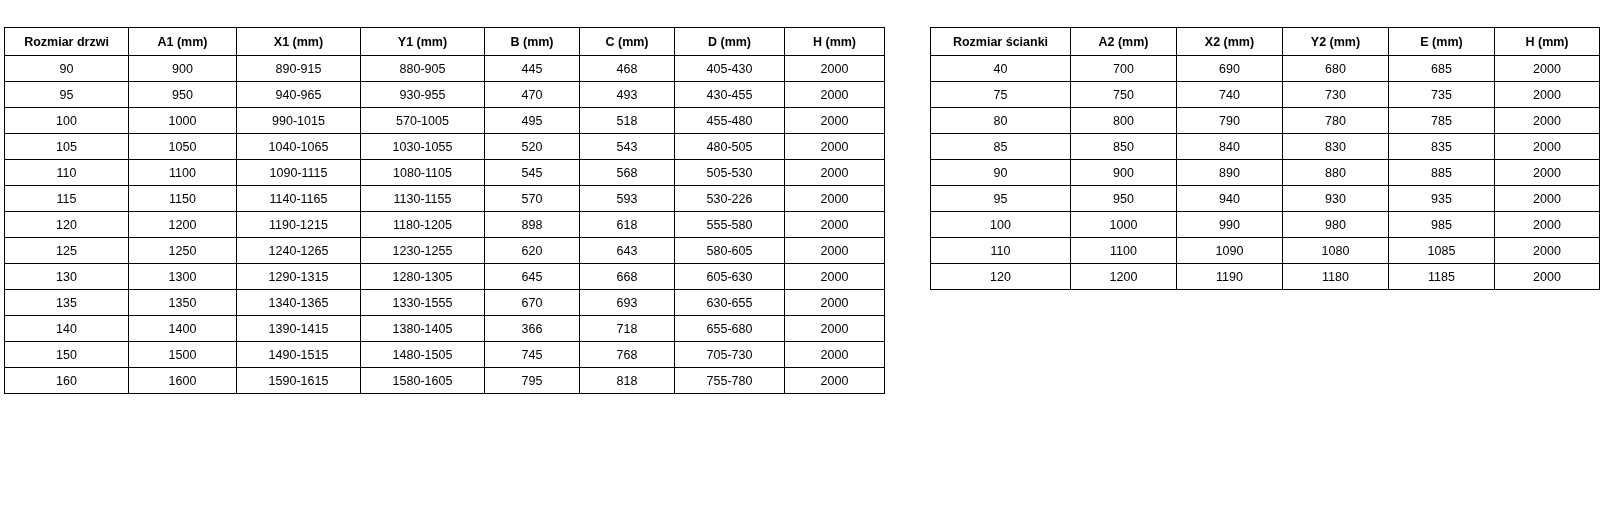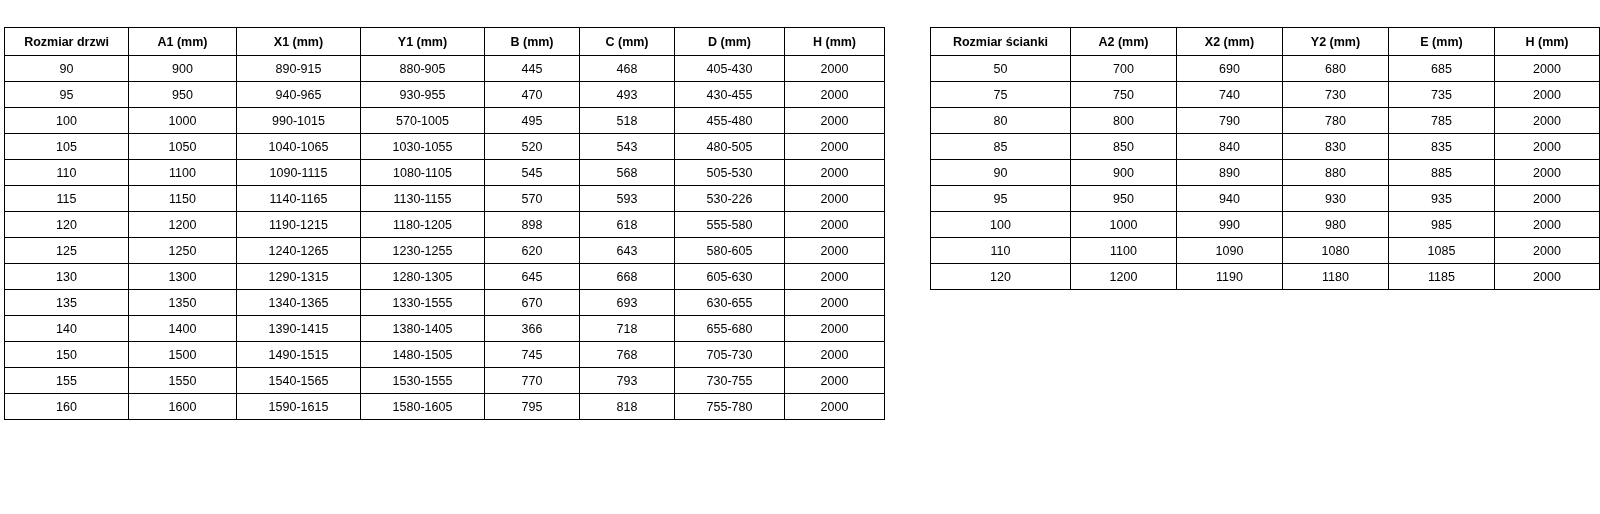--- a/index.html
+++ b/index.html
@@ -210,30 +210,20 @@
             <td>150</td>
             <td>1500</td>
             <td>1490-1515</td>
             <td>1480-1505</td>
             <td>745</td>
             <td>768</td>
             <td>705-730</td>
             <td>2000</td>
           </tr>
           <tr>
-            <td>155</td>
-            <td>1550</td>
-            <td>1540-1565</td>
-            <td>1530-1555</td>
-            <td>770</td>
-            <td>793</td>
-            <td>730-755</td>
-            <td>2000</td>
-          </tr>
-          <tr>
             <td>160</td>
             <td>1600</td>
             <td>1590-1615</td>
             <td>1580-1605</td>
             <td>795</td>
             <td>818</td>
             <td>755-780</td>
             <td>2000</td>
           </tr>
         </tbody>
@@ -255,21 +245,21 @@
             <th>Rozmiar ścianki</th>
             <th>A2 (mm)</th>
             <th>X2 (mm)</th>
             <th>Y2 (mm)</th>
             <th>E (mm)</th>
             <th>H (mm)</th>
           </tr>
       </thead>
       <tbody id="walls-body">
           <tr>
-            <td>50</td>
+            <td>40</td>
             <td>700</td>
             <td>690</td>
             <td>680</td>
             <td>685</td>
             <td>2000</td>
           </tr>
           <tr>
             <td>75</td>
             <td>750</td>
             <td>740</td>

